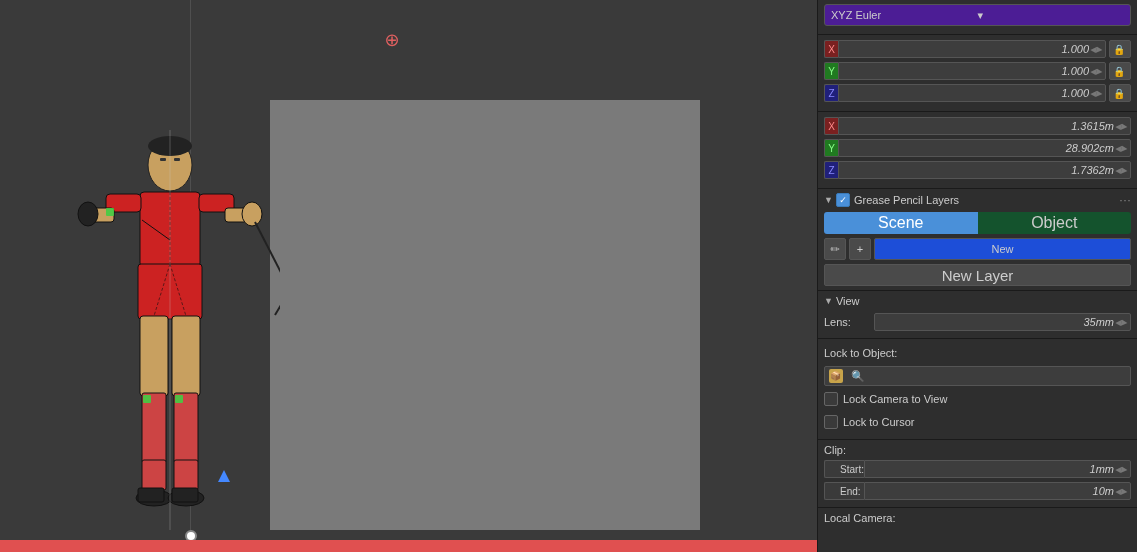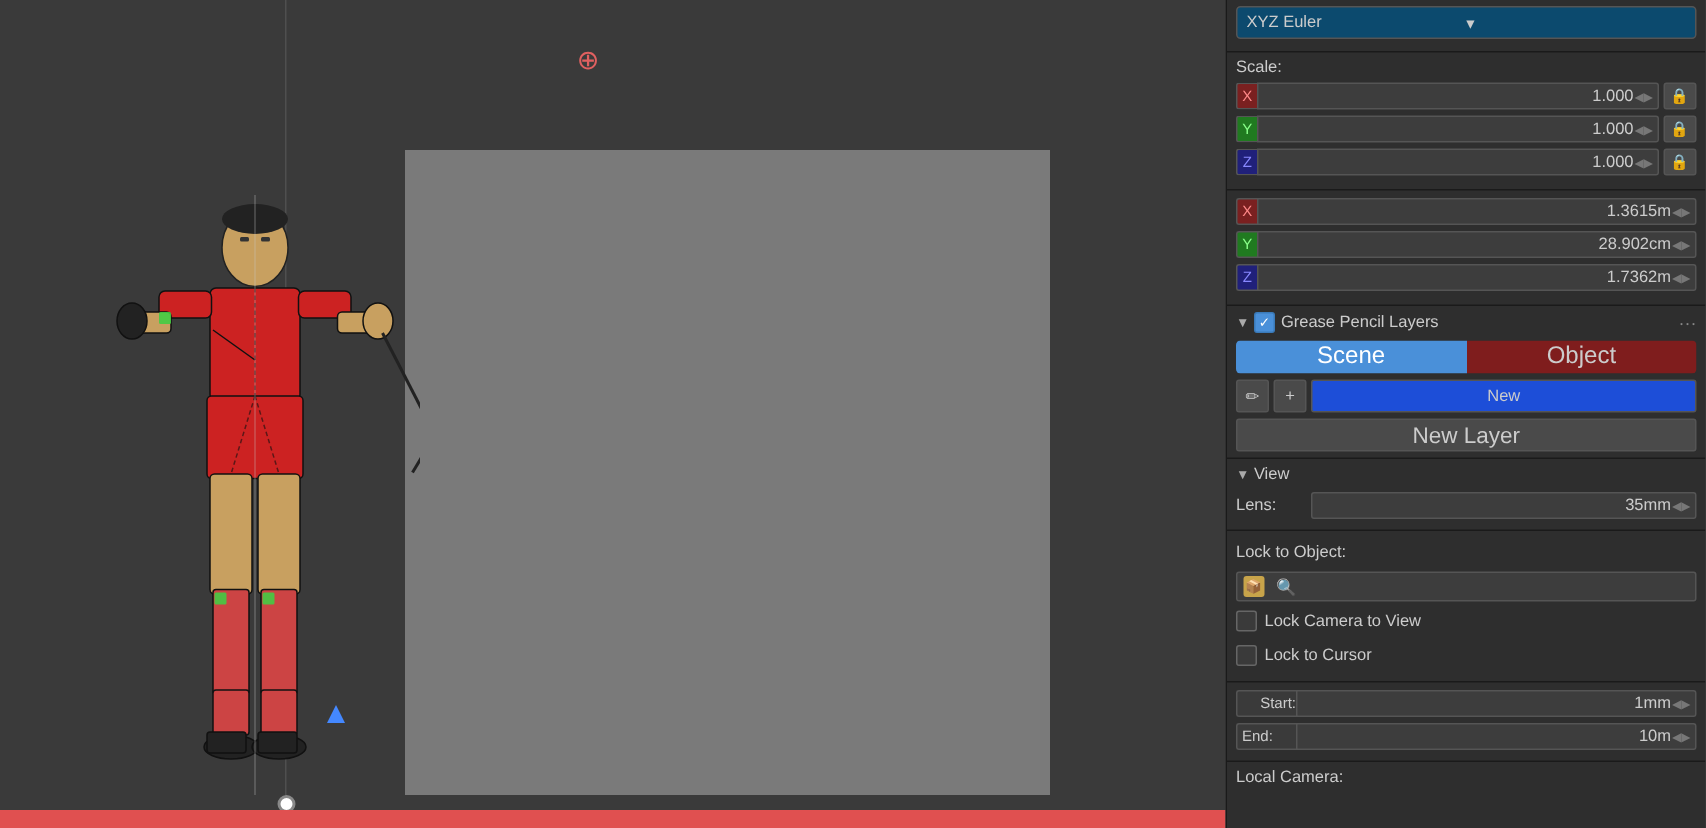--- a/index.html
+++ b/index.html
@@ -88,21 +88,21 @@
 
     .panel-section {
       border-bottom: 1px solid #1a1a1a;
       padding: 4px 6px;
     }
 
     
     .dropdown-header {
       display: flex;
       align-items: center;
-      background: #0c4a6e;
+      background: #4c1d95;
       border: 1px solid #555;
       border-radius: 3px;
       padding: 2px 6px;
       margin-bottom: 4px;
       height: 22px;
     }
 
     .dropdown-header span {
       flex: 1;
       font-size: 11px;
@@ -159,20 +159,21 @@
       border: 1px solid #555;
       border-radius: 0 2px 2px 0;
       padding: 0 4px;
       font-size: 11px;
       color: #ccc;
       display: flex;
       align-items: center;
       justify-content: flex-end;
       padding-right: 16px;
       position: relative;
+      font-style: italic;
     }
 
     .field-arrow {
       position: absolute;
       right: 3px;
       font-size: 8px;
       color: #777;
     }
 
     .field-lock {
@@ -253,21 +254,21 @@
       cursor: pointer;
       border: none;
     }
 
     .tab-btn.active {
       background: #4a90d9;
       color: white;
     }
 
     .tab-btn.inactive {
-      background: #7f1d1d;
+      background: #14532d;
       color: #ccc;
     }
 
     .toolbar-row {
       display: flex;
       align-items: center;
       margin-bottom: 4px;
       gap: 3px;
     }
 
@@ -485,21 +486,20 @@
 <div class="right-panel">
 
   <div class="panel-section">
     <div class="dropdown-header">
       <span>XYZ Euler</span>
       <span class="dropdown-arrow">▾</span>
     </div>
   </div>
 
   <div class="scale-section">
-    <div class="section-label">Scale:</div>
 
     <div class="field-row">
       <div class="field-axis x">X</div>
       <div class="field-input">
         <span>1.000</span>
         <span class="field-arrow">◀▶</span>
       </div>
       <div class="field-lock">🔒</div>
     </div>
 
@@ -601,31 +601,32 @@
       <span>Lock Camera to View</span>
     </div>
 
     <div class="lock-row">
       <div class="lock-checkbox"></div>
       <span>Lock to Cursor</span>
     </div>
   </div>
 
   <div class="clip-section">
+    <div class="section-label">Clip:</div>
     <div class="field-row">
       <div class="field-axis" style="width:40px; background:#3a3a3a; color:#ccc; border-radius:2px 0 0 2px; border:1px solid #555; border-right:none; justify-content:flex-end; padding-left:3px;">
         <span>Start:</span>
       </div>
       <div class="field-input">
         <span>1mm</span>
         <span class="field-arrow">◀▶</span>
       </div>
     </div>
     <div class="field-row">
-      <div class="field-axis" style="width:40px; background:#3a3a3a; color:#ccc; border-radius:2px 0 0 2px; border:1px solid #555; border-right:none; justify-content:flex-start; padding-left:3px;">
+      <div class="field-axis" style="width:40px; background:#3a3a3a; color:#ccc; border-radius:2px 0 0 2px; border:1px solid #555; border-right:none; justify-content:flex-start; padding-left:15px;">
         <span>End:</span>
       </div>
       <div class="field-input">
         <span>10m</span>
         <span class="field-arrow">◀▶</span>
       </div>
     </div>
   </div>
 
   <div class="camera-section">

